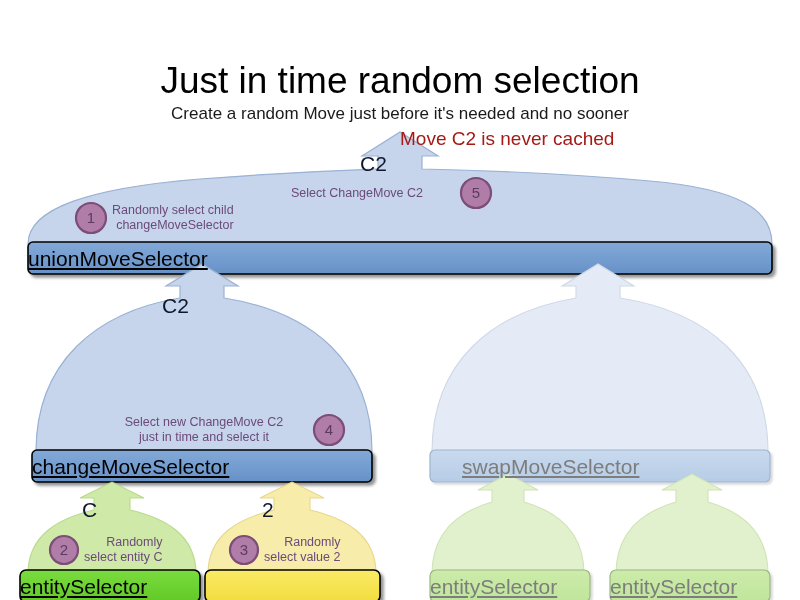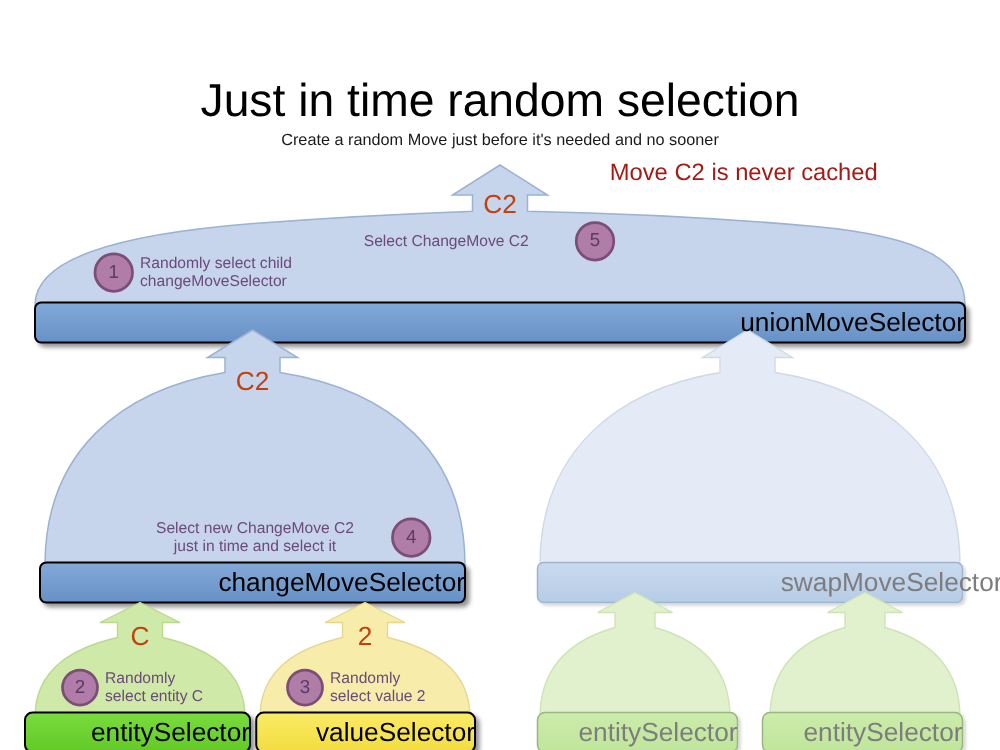--- a/index.html
+++ b/index.html
@@ -12,44 +12,44 @@
   svg.layer{position:absolute;left:0;top:0;width:800px;height:600px;}
 
   .txt{position:absolute;white-space:nowrap;}
 
   #title{
     left:0;top:28px;width:800px;text-align:center;
     font-size:37px;color:#000;letter-spacing:0px;
   }
   #subtitle{
     left:0;top:72px;width:800px;text-align:center;
-    font-size:13px;color:#1a1a1a;
+    font-size:17px;color:#1a1a1a;
   }
   #never-cached{
-    left:400px;top:96px;width:390px;text-align:center;
+    left:400px;top:96px;width:390px;
     font-size:19px;color:#a41a16;
   }
 
   .box-label{
-    position:absolute;text-align:right;white-space:nowrap;
-    font-size:21px;color:#000;
+    position:absolute;text-align:left;white-space:nowrap;
+    font-size:21px;color:#000;text-decoration:underline;
   }
   .box-label.faded{color:#7d7d7d;}
 
   .flow-label{
-    position:absolute;text-align:center;white-space:nowrap;
-    font-size:21px;color:#c2410c;
+    position:absolute;text-align:left;white-space:nowrap;
+    font-size:21px;color:#0f172a;
   }
 
   .note{
     position:absolute;white-space:pre;
     font-size:12.5px;color:#6c4a7a;line-height:15px;
   }
   .note.r{text-align:center;}
-  .note.l{text-align:left;}
+  .note.l{text-align:right;}
 
   .badge-num{
     position:absolute;text-align:center;
     font-size:15px;color:#5d3a63;
     width:30px;height:30px;line-height:30px;
   }
 </style>
 </head>
 <body>
 
@@ -227,21 +227,20 @@
 
   <div class="flow-label" style="left:360px;top:120px;width:80px;">C2</div>
   <div class="flow-label" style="left:162px;top:262px;width:80px;">C2</div>
   <div class="flow-label" style="left:82px;top:466px;width:60px;">C</div>
   <div class="flow-label" style="left:262px;top:466px;width:60px;">2</div>
 
   <div class="box-label" style="left:28px;top:215px;width:744px;">unionMoveSelector</div>
   <div class="box-label" style="left:32px;top:423px;width:340px;">changeMoveSelector</div>
   <div class="box-label faded" style="left:430px;top:423px;width:340px;padding-left:32px;">swapMoveSelector</div>
   <div class="box-label" style="left:20px;top:543px;width:180px;">entitySelector</div>
-  <div class="box-label" style="left:205px;top:543px;width:175px;">valueSelector</div>
   <div class="box-label faded" style="left:430px;top:543px;width:160px;">entitySelector</div>
   <div class="box-label faded" style="left:610px;top:543px;width:160px;">entitySelector</div>
 
   <div class="badge-num" style="left:76px;top:171px;">1</div>
   <div class="badge-num" style="left:49px;top:503px;">2</div>
   <div class="badge-num" style="left:229px;top:503px;">3</div>
   <div class="badge-num" style="left:314px;top:383px;">4</div>
   <div class="badge-num" style="left:461px;top:146px;">5</div>
 
   <div class="note l" style="left:112px;top:171px;">Randomly select child

